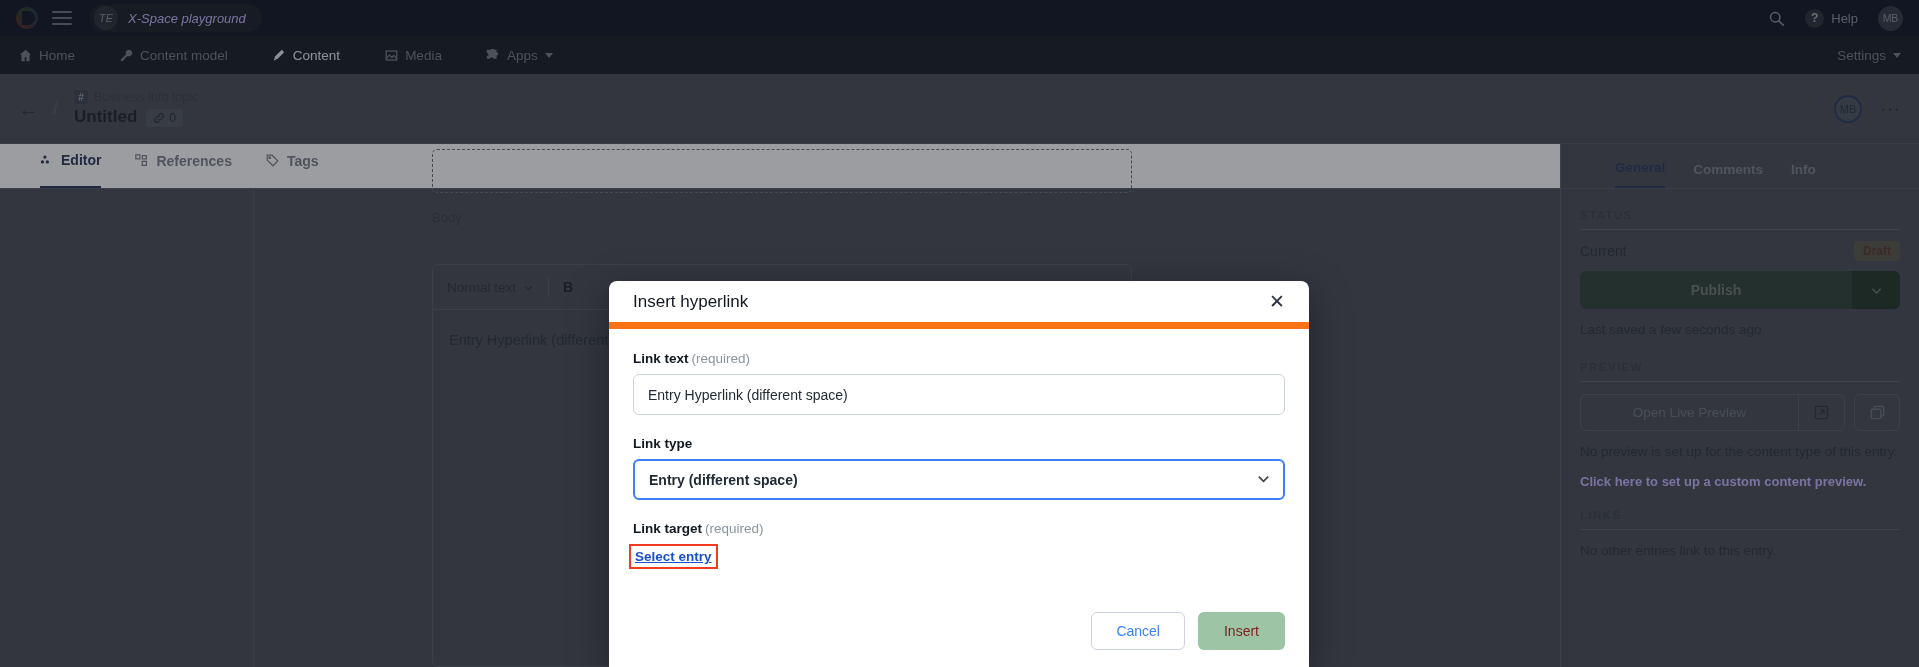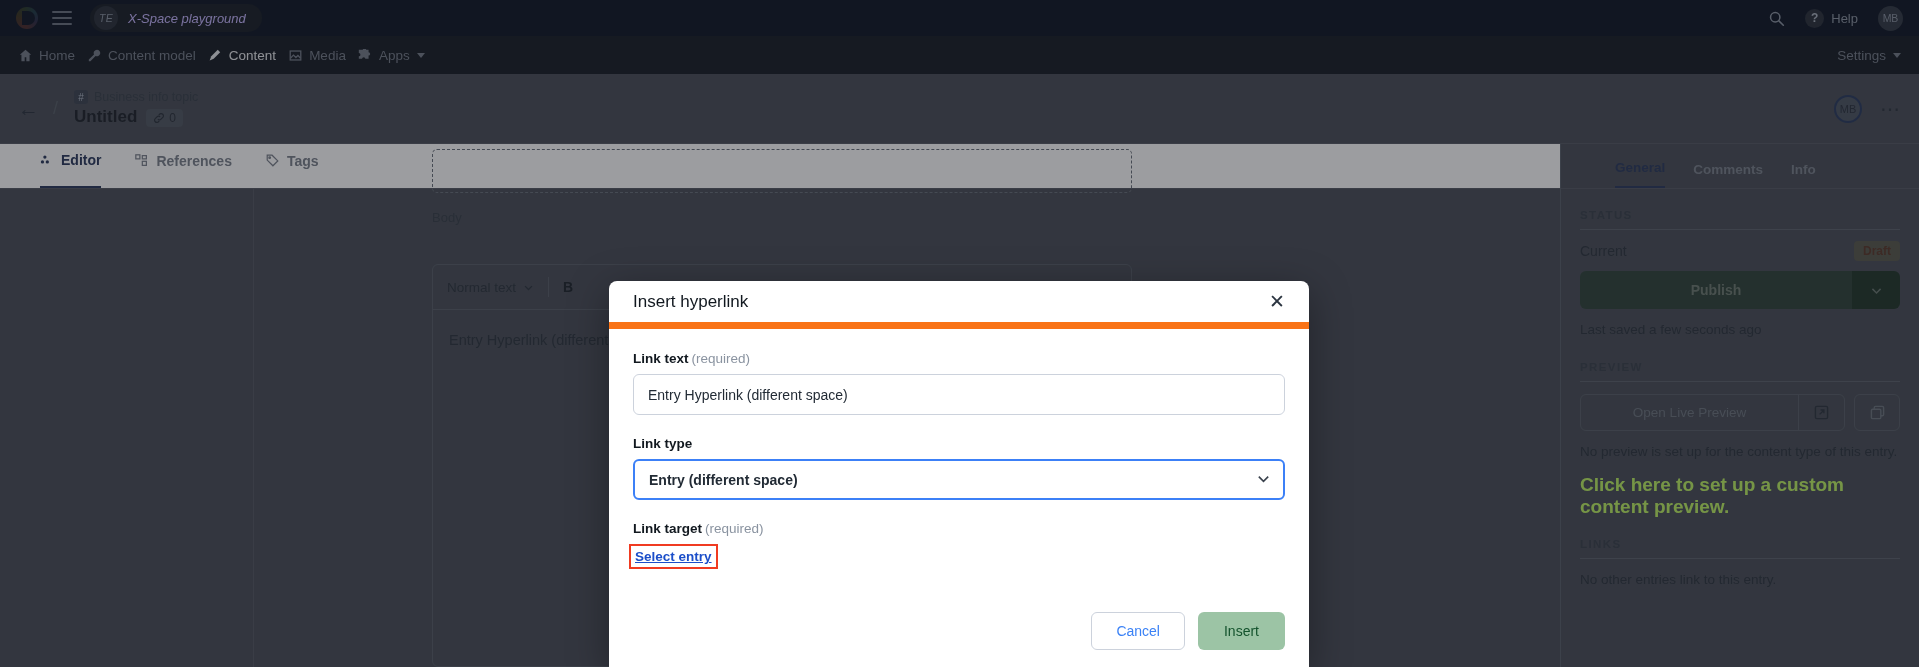--- a/index.html
+++ b/index.html
@@ -34,21 +34,21 @@
   .topbar-right { margin-left:auto; display:flex; align-items:center; gap:20px; }
   .icon-btn { color:#8b93a1; display:flex; align-items:center; cursor:pointer; }
   .help { display:flex;align-items:center;gap:7px;color:#8b93a1;font-size:13px;cursor:pointer;}
   .help-circ{width:19px;height:19px;border-radius:50%;background:#2b313c;color:#aab1bd;
     font-size:12px;display:flex;align-items:center;justify-content:center;font-weight:bold;}
   .user-av{width:25px;height:25px;border-radius:50%;background:#333a45;color:#8b93a1;
     font-size:10.5px;display:flex;align-items:center;justify-content:center;}
 
   
   .navbar{position:absolute;top:36px;left:0;width:1919px;height:38px;background:#191e26;
-    display:flex;align-items:center;padding:0 18px;gap:12px;}
+    display:flex;align-items:center;padding:0 18px;gap:44px;}
   .navitem{display:flex;align-items:center;gap:7px;color:#757c89;font-size:13.5px;cursor:pointer;}
   .navitem.active{color:#e7e9ec;font-weight:normal;}
   .navitem .ico{width:14px;height:14px;display:inline-flex;align-items:center;justify-content:center;}
   .nav-right{margin-left:auto;display:flex;align-items:center;gap:7px;color:#757c89;font-size:13.5px;cursor:pointer;}
   .caret{width:0;height:0;border-left:4px solid transparent;border-right:4px solid transparent;border-top:5px solid currentColor;}
 
   
   .entryhdr{position:absolute;top:74px;left:0;width:1919px;height:70px;background:#4a4f58;
     border-bottom:1px solid #565b65;display:flex;align-items:center;padding:0 18px;}
   .back-arrow{font-size:21px;color:#2e3541;margin-right:14px;cursor:pointer;line-height:1;}
@@ -110,21 +110,21 @@
     align-items:center;justify-content:center;color:#6a7870;cursor:pointer;}
   .saved{color:#2f3640;font-size:13.5px;padding:13px 0 4px;}
   .preview-row{display:flex;gap:9px;margin-top:12px;}
   .prev-main{flex:1;display:flex;height:37px;border:1px solid #5a6069;border-radius:6px;}
   .prev-label{flex:1;display:flex;align-items:center;justify-content:center;color:#6e757f;font-size:13.5px;}
   .prev-ext{width:46px;border-left:1px solid #5a6069;display:flex;align-items:center;
     justify-content:center;color:#2f3640;cursor:pointer;}
   .prev-copy{width:46px;height:37px;border:1px solid #5a6069;border-radius:6px;display:flex;
     align-items:center;justify-content:center;color:#6e757f;cursor:pointer;}
   .note{color:#2f3640;font-size:13.5px;line-height:1.45;padding-top:11px;}
-  .link-blue{color:#bef264;font-size:19px;font-weight:bold;padding-top:12px;display:block;cursor:pointer;}
+  .link-blue{color:#c4b5fd;font-size:13px;font-weight:bold;padding-top:12px;display:block;cursor:pointer;}
 
   
   .scrim{position:absolute;inset:0;background:rgba(18,22,28,0.42);}
   .modal{position:absolute;left:609px;top:281px;width:700px;height:386px;background:#fff;
     border-radius:8px 8px 0 0;box-shadow:0 10px 40px rgba(0,0,0,.35);overflow:hidden;}
   .modal-hdr{height:48px;display:flex;align-items:center;padding:0 24px;
     border-bottom:7px solid #f97316;}
   .modal-title{font-size:17px;color:#11181f;}
   .modal-x{margin-left:auto;color:#2b3440;font-size:19px;cursor:pointer;line-height:1;}
   .modal-body{padding:22px 24px 0;}
@@ -138,21 +138,21 @@
     background:#fff;cursor:pointer;}
   .select-caret{position:absolute;right:14px;top:12px;color:#3a424d;pointer-events:none;}
   .gap{height:21px;}
   .select-entry-hl{display:inline-block;border:2px solid #f03b21;padding:1px 4px 2px;margin-left:-4px;}
   .select-entry{color:#1b4ec9;font-size:13.5px;font-weight:bold;text-decoration:underline;cursor:pointer;}
   .modal-ftr{position:absolute;left:0;bottom:0;width:700px;height:72px;display:flex;
     align-items:center;justify-content:flex-end;gap:13px;padding-right:24px;background:#fff;}
   .btn-cancel{height:38px;padding:0 24px;border:1px solid #ccd2dc;border-radius:6px;background:#fff;
     color:#3b82f6;font-size:14px;font-family:inherit;cursor:pointer;}
   .btn-insert{height:38px;padding:0 26px;border:none;border-radius:6px;background:#9cc4a5;
-    color:#14532d;font-size:14px;font-family:inherit;cursor:not-allowed;}
+    color:#7f1d1d;font-size:14px;font-family:inherit;cursor:not-allowed;}
   svg{display:block;}
 </style>
 </head>
 <body>
 
 <div id="app">
 
   <div class="base">
 
     <div class="topbar">

